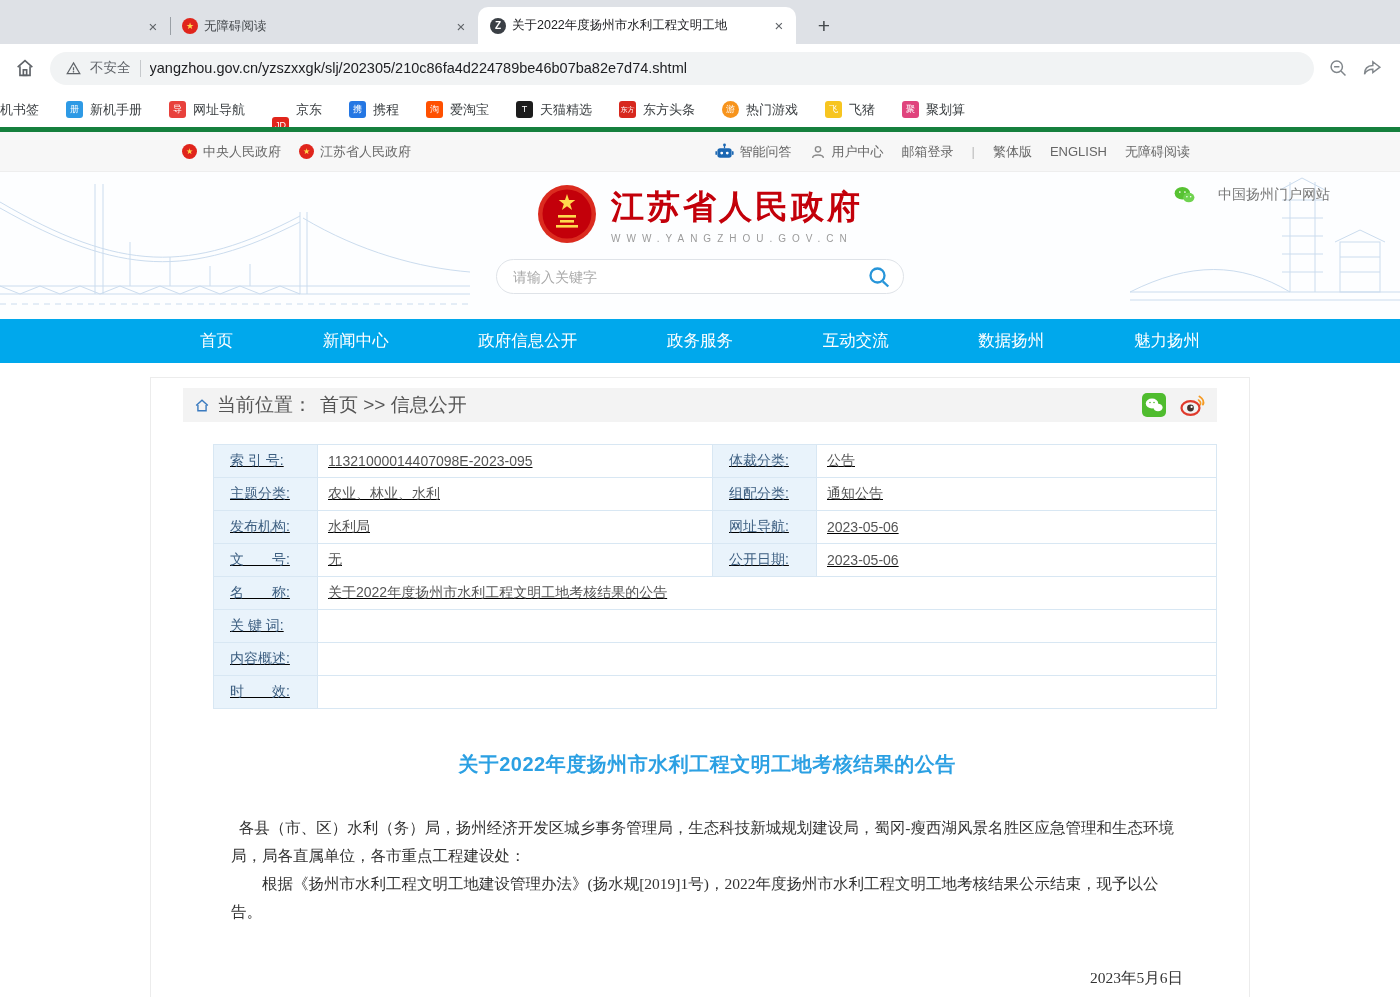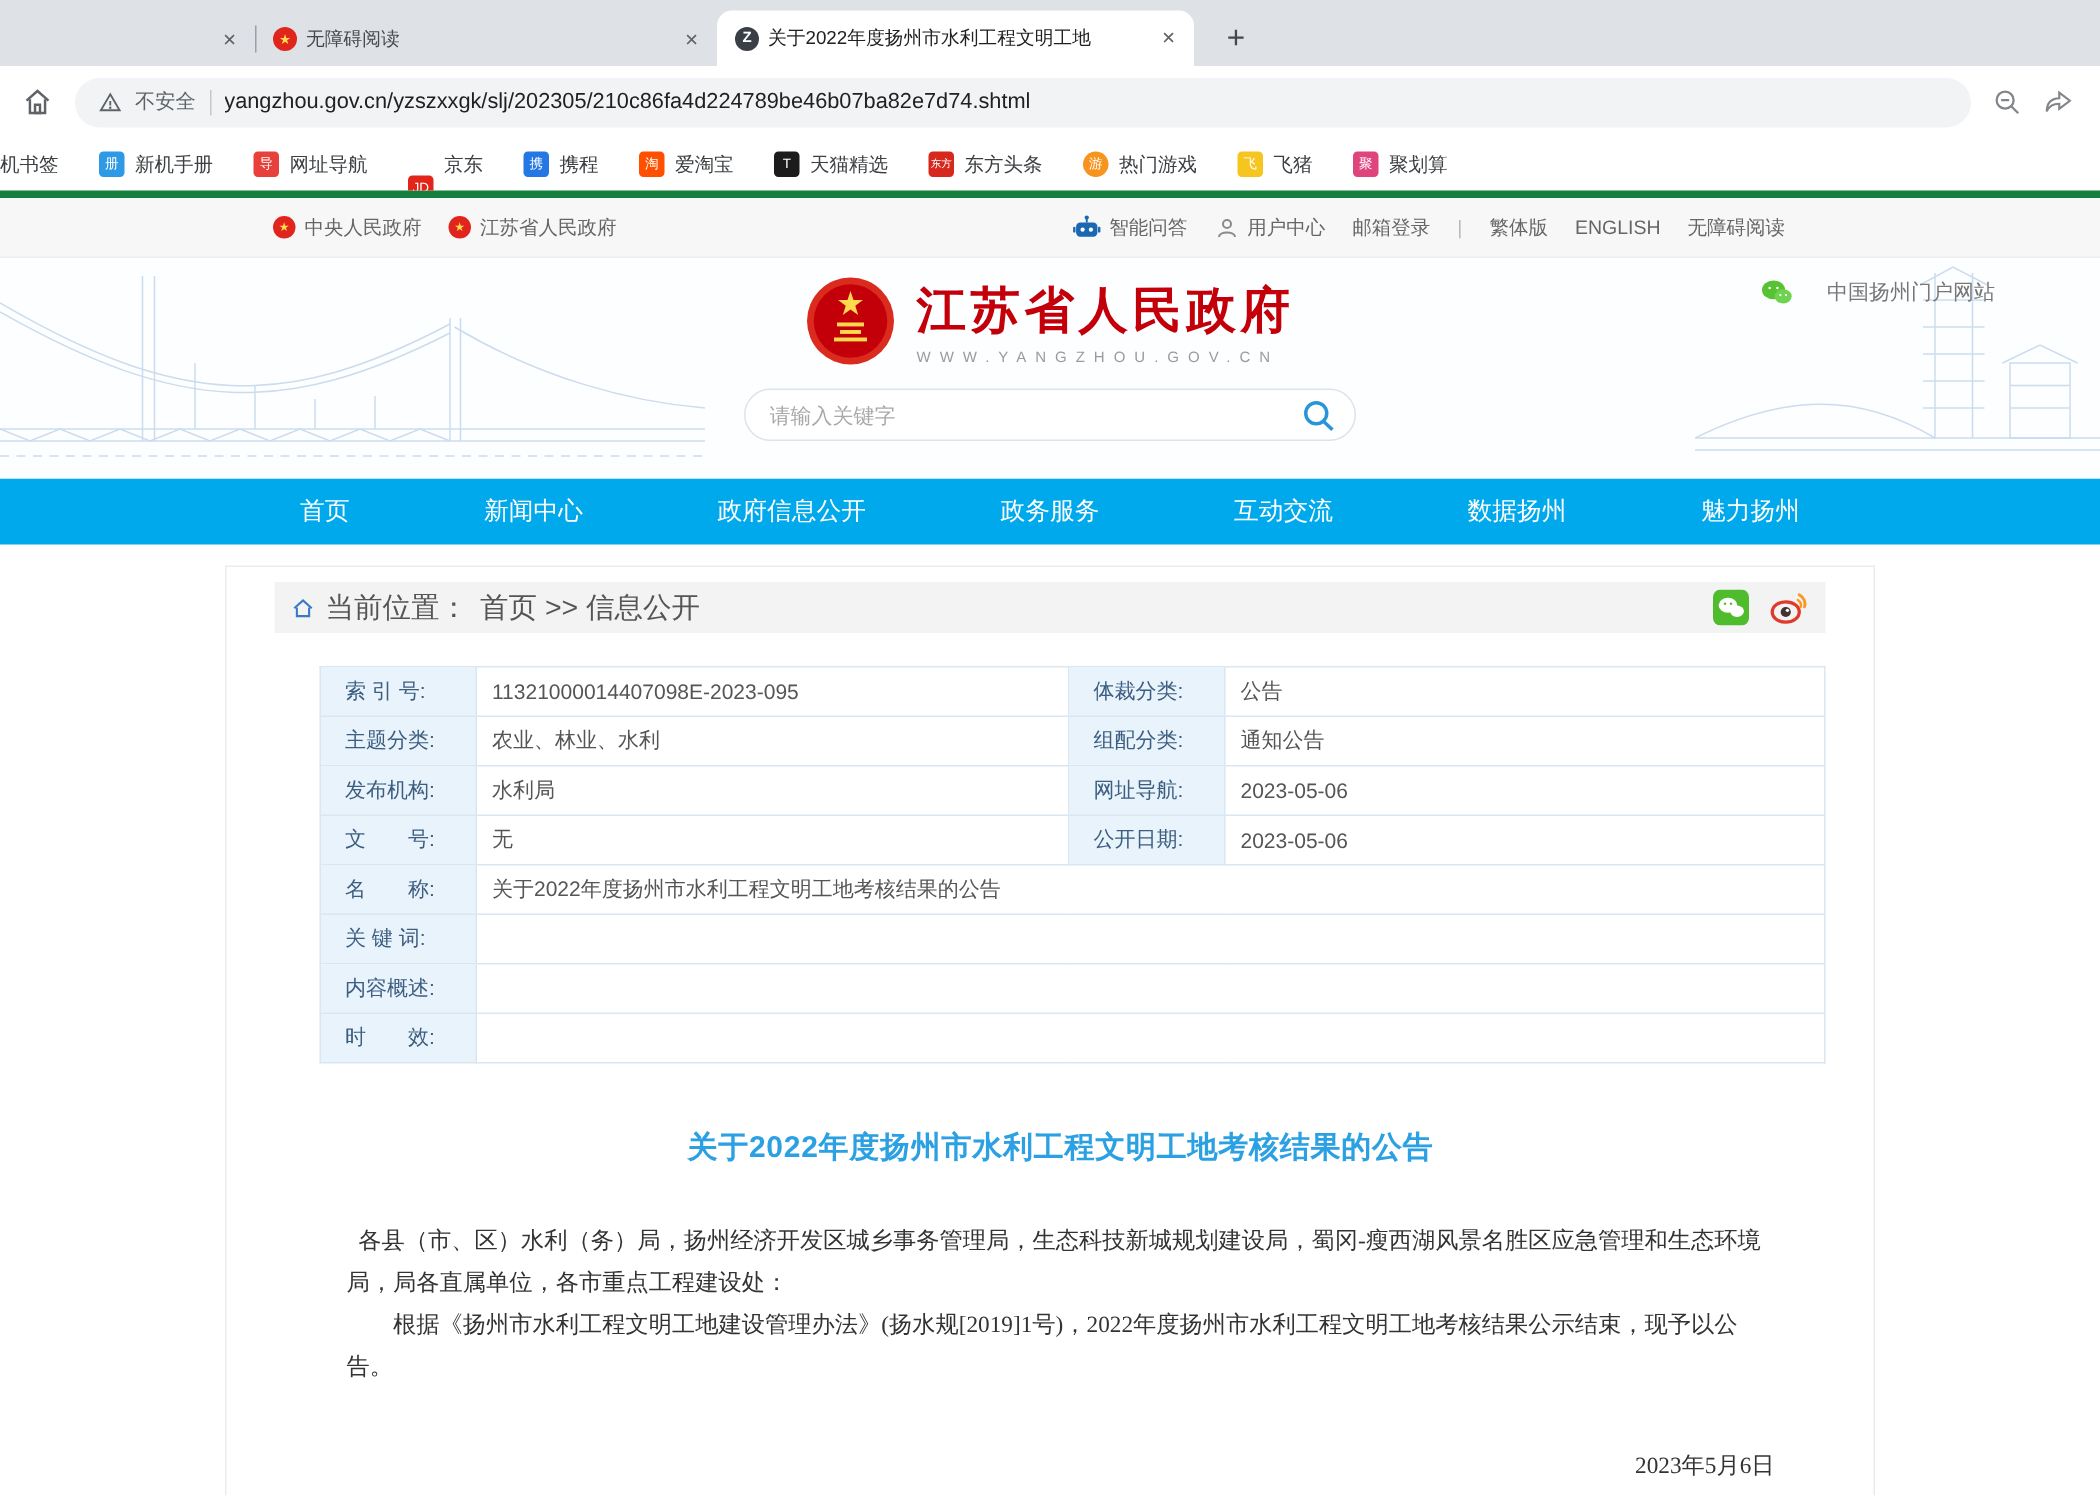--- a/index.html
+++ b/index.html
@@ -60,21 +60,21 @@
   .mainnav .inner { width:1000px; margin:0 auto; height:100%; display:flex; align-items:center; justify-content:space-between; }
   .nav-item { color:#fff; font-size:16.5px; cursor:pointer; white-space:nowrap; }
 
   
   .card { width:1100px; margin:14px auto 0; background:#fff; border:1px solid #ececec; border-bottom:none; padding:10px 0 80px; }
   .breadcrumb { margin:0 32px; height:34px; background:#f3f3f3; display:flex; align-items:center; gap:8px; padding:0 12px; font-size:19px; color:#555; }
   .crumb-path { cursor:pointer; }
   .bc-icons { margin-left:auto; display:flex; align-items:center; gap:14px; }
   .bc-icons > span { cursor:pointer; display:flex; }
 
-  table.meta { border-collapse:collapse; table-layout:fixed; width:1003px; margin:22px 35px 0 62px; font-size:14px; }
+  table.meta { border-collapse:collapse; table-layout:fixed; width:1003px; margin:22px 35px 0 62px; font-size:14px;text-decoration:underline; }
   table.meta td { border:1px solid #d8e7f3; height:33px; padding:0 10px; color:#555; overflow:hidden; white-space:nowrap; }
   table.meta td.lbl { background:#e9f3fb; color:#3c5e80; padding-left:16px; }
 
   .article { padding:0 66px 0 80px; }
   .a-title { text-align:center; color:#2ba0e3; font-size:20px; font-weight:bold; margin-top:42px; letter-spacing:0.5px; }
   .a-body { font-family:"Liberation Serif","DejaVu Serif",serif; color:#333; font-size:15.5px; line-height:1.8; }
   .a-p1 { margin-top:36px; text-indent:0.5em; }
   .a-p2 { text-indent:2em; }
   .a-date { text-align:right; margin-top:38px; }
 </style>

